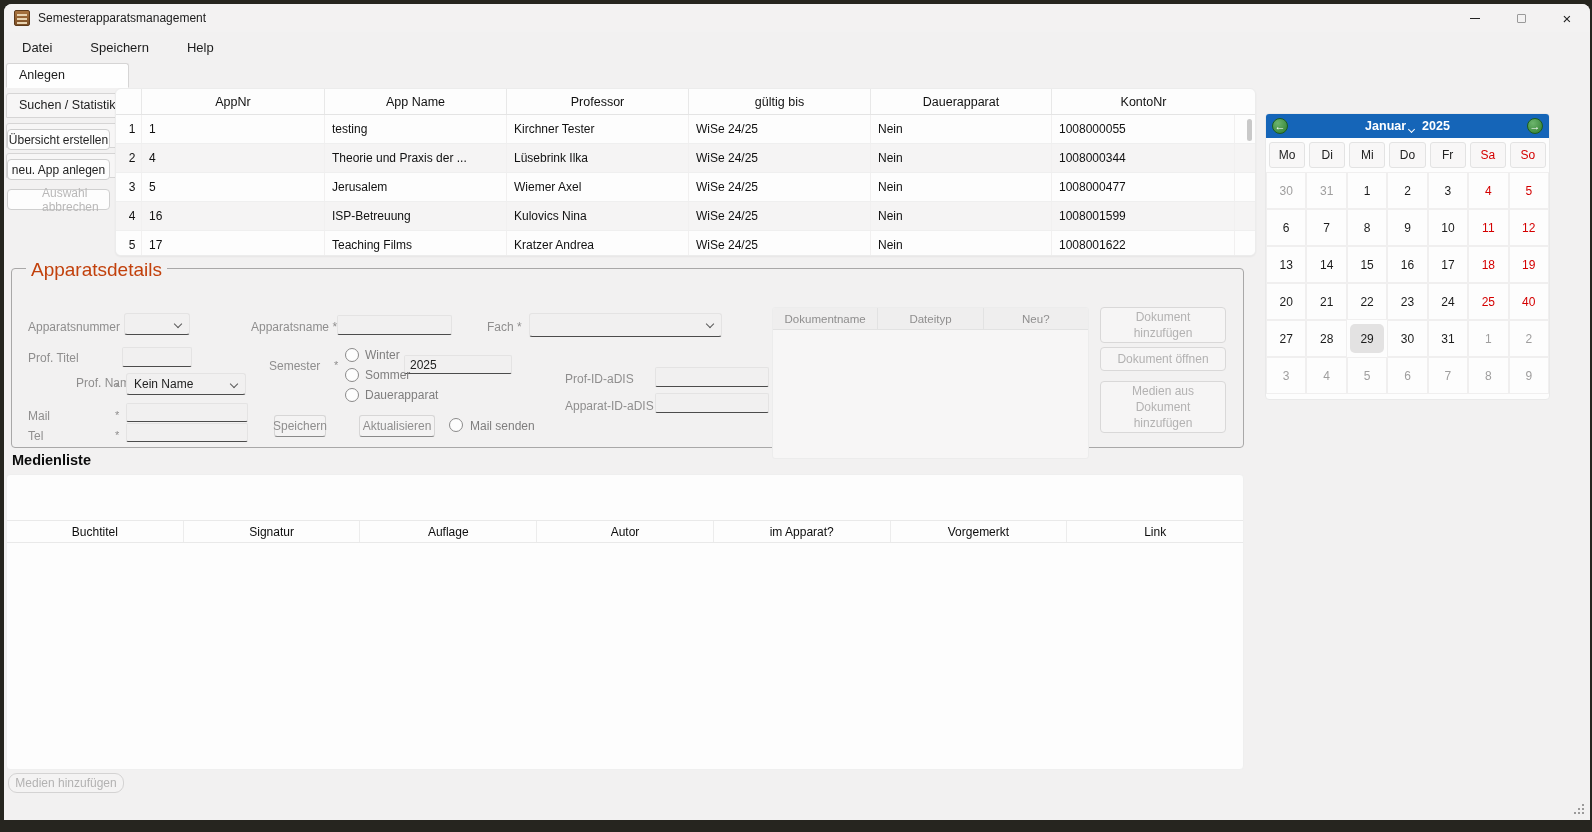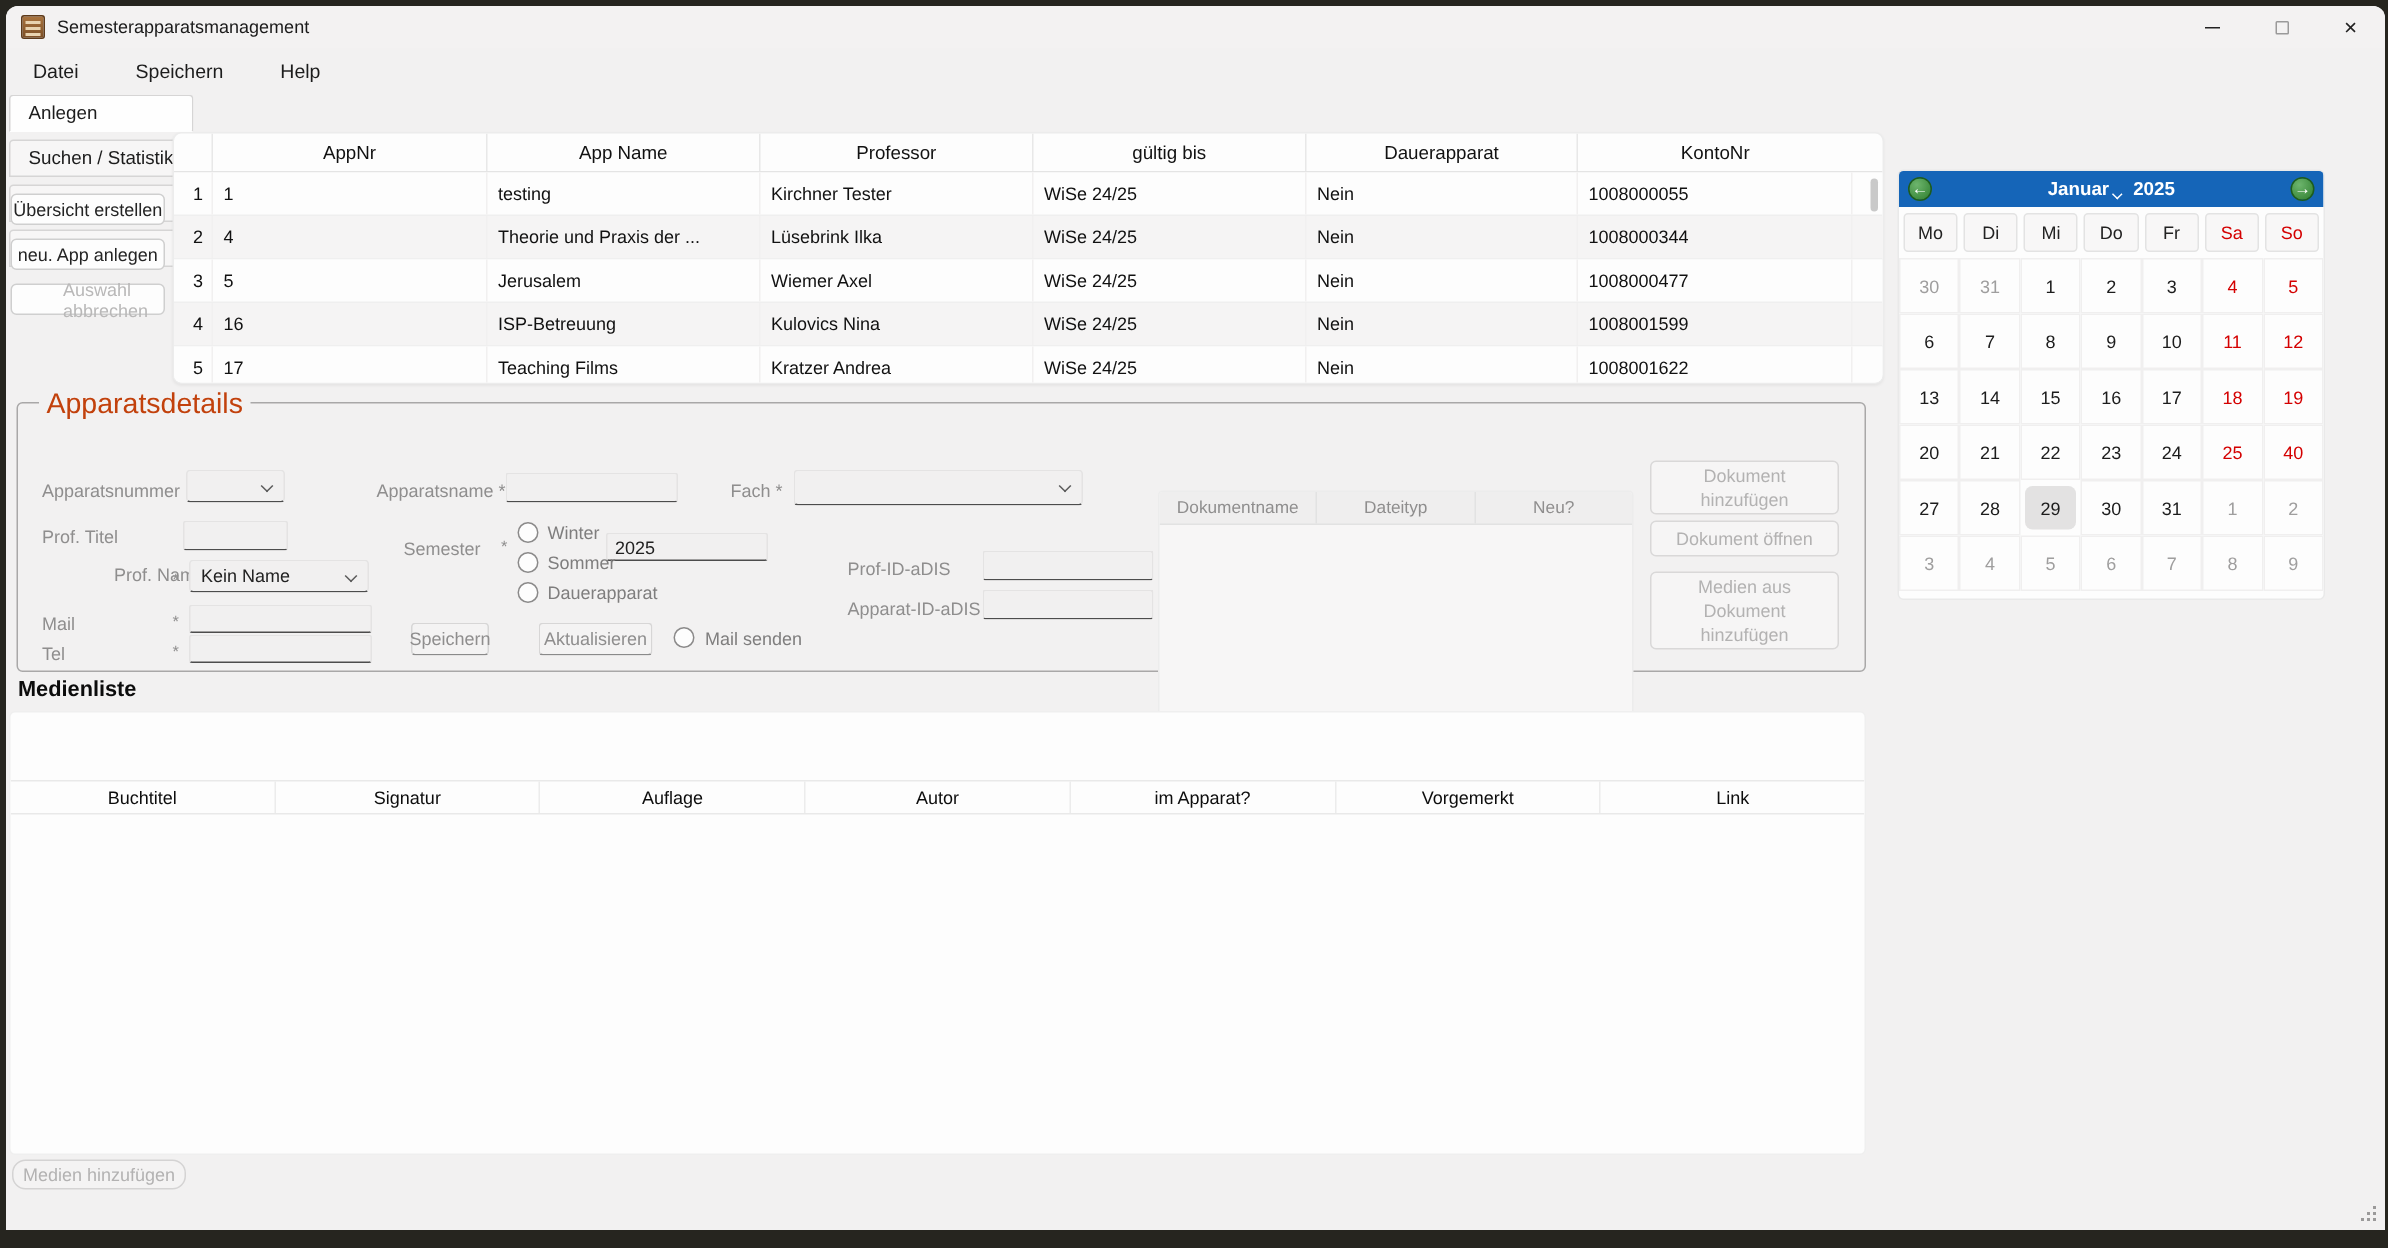--- a/index.html
+++ b/index.html
@@ -76,21 +76,21 @@
   .finput { position:absolute; background:#f1f0f0; border:1px solid #e4e3e3; border-bottom:1px solid #4c4c4c;
             border-radius:2px; font-size:12px; color:#222; padding:0 5px; }
   .fcombo { position:absolute; background:#f1f0f0; border:1px solid #e4e3e3; border-bottom:1px solid #4c4c4c;
             border-radius:3px; font-size:12px; color:#222; display:flex; align-items:center; padding:0 7px; }
   .fcombo .chev { position:absolute; right:8px; top:7px; width:6px; height:6px;
                   border-right:1.3px solid #5a5a5a; border-bottom:1.3px solid #5a5a5a; transform:rotate(45deg); }
   .fcheck { position:absolute; width:14px; height:14px; border-radius:50%; border:1px solid #8b8a8a; background:#fdfdfd; }
   .fbtn { position:absolute; background:#f4f3f3; border:1px solid #d7d6d6; border-bottom:1px solid #8a8a8a;
           border-radius:3px; font-size:12px; color:#8f8e8e; display:flex; align-items:center; justify-content:center; }
   .doclist { position:absolute; left:760px; top:38px; width:317px; height:152px; background:#f7f6f6;
-             border:1px solid #ececec; border-radius:3px; overflow:hidden;margin-top:20px; }
+             border:1px solid #ececec; border-radius:3px; overflow:hidden; }
   .doclist .dlh { display:flex; height:22px; background:#efeeee; border-bottom:1px solid #e2e2e2; }
   .doclist .dlh div { flex:1; display:flex; align-items:center; justify-content:center; font-size:11.5px;
                       color:#8f8e8e; border-right:1px solid #e2e2e2; }
   .doclist .dlh div:last-child{border-right:none;}
   .docbtn { position:absolute; left:1088px; width:126px; background:#f6f5f5; border:1px solid #d9d8d8;
             border-radius:4px; color:#b3b2b2; font-size:12px; display:flex; align-items:center;
             justify-content:center; text-align:center; line-height:1.35; padding:2px 4px; }
   
   .ml-title { position:absolute; left:8px; top:448px; font-size:14.5px; font-weight:bold; color:#0c0c0c; }
   .mlpanel { position:absolute; left:2px; top:470px; width:1238px; height:296px; background:#fdfdfd;

